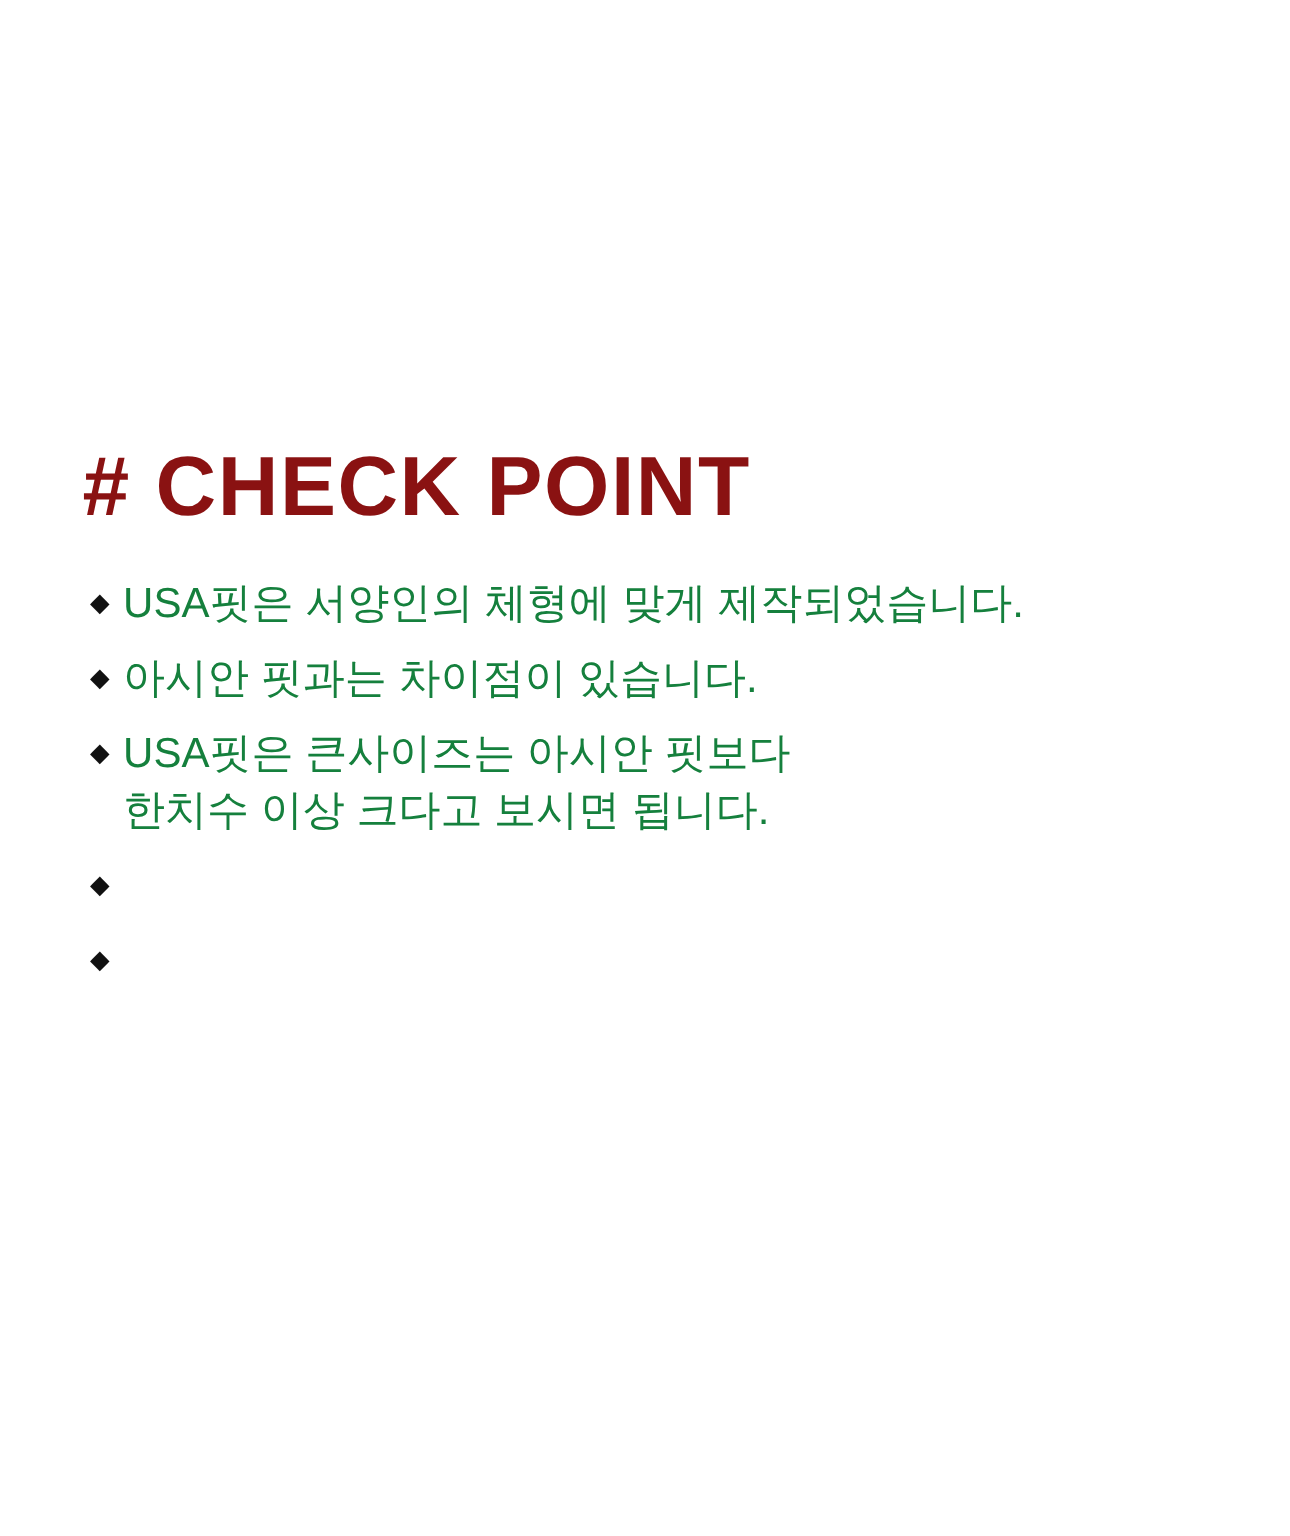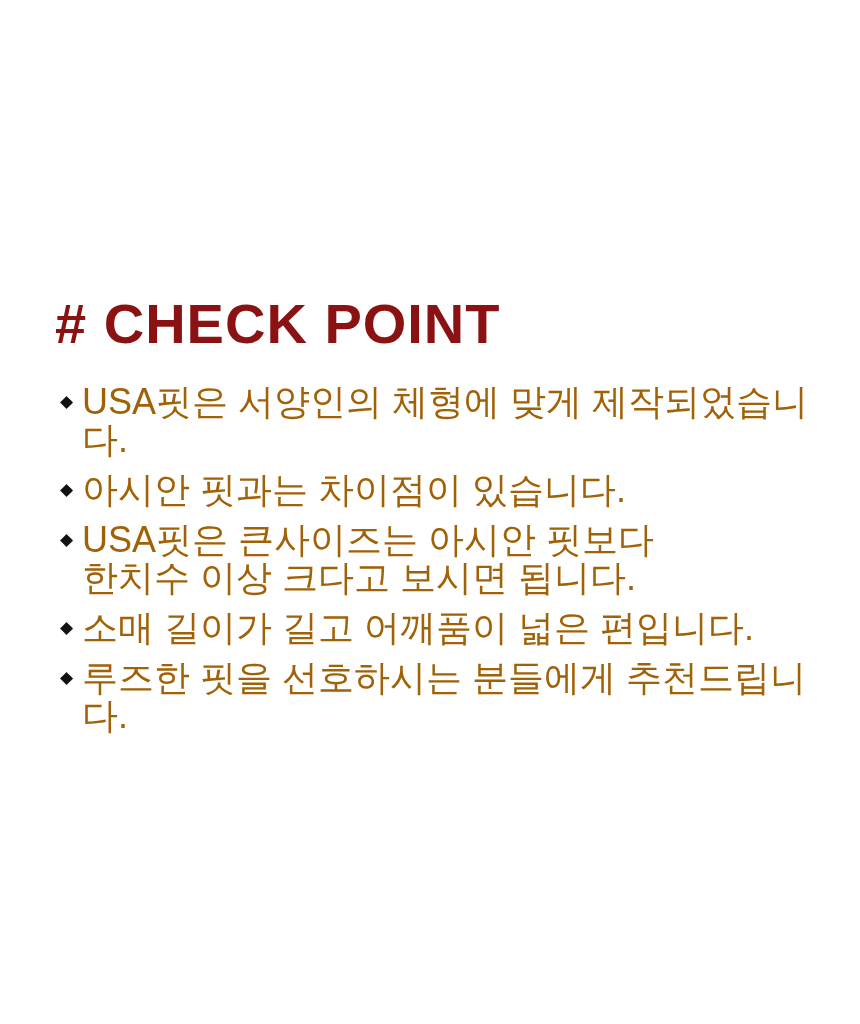--- a/index.html
+++ b/index.html
@@ -38,23 +38,23 @@
     margin-bottom: 12px;
   }
   .bullet {
     flex: 0 0 auto;
     font-size: 17px;
     line-height: 38px;
     margin-right: 9px;
     color: #111111;
   }
   .item-text {
-    font-size: 36px;
+    font-size: 28px;
     line-height: 38px;
-    color: #a16207;
+    color: #15803d;
     white-space: pre-line;
   }
 </style>
 </head>
 <body>
 
 <div class="page">
 
   <h1 class="title" style="color: rgb(138, 18, 18);"># CHECK POINT</h1>
 
@@ -70,22 +70,20 @@
     </div>
 
     <div class="checkpoint-item">
       <span class="bullet">◆</span>
       <span class="item-text">USA핏은 큰사이즈는 아시안 핏보다
 한치수 이상 크다고 보시면 됩니다.</span>
     </div>
 
     <div class="checkpoint-item">
       <span class="bullet">◆</span>
-      <span class="item-text">소매 길이가 길고 어깨품이 넓은 편입니다.</span>
     </div>
 
     <div class="checkpoint-item">
       <span class="bullet">◆</span>
-      <span class="item-text">루즈한 핏을 선호하시는 분들에게 추천드립니다.</span>
     </div>
   </div>
 
 </div>
 
 </body></html>

